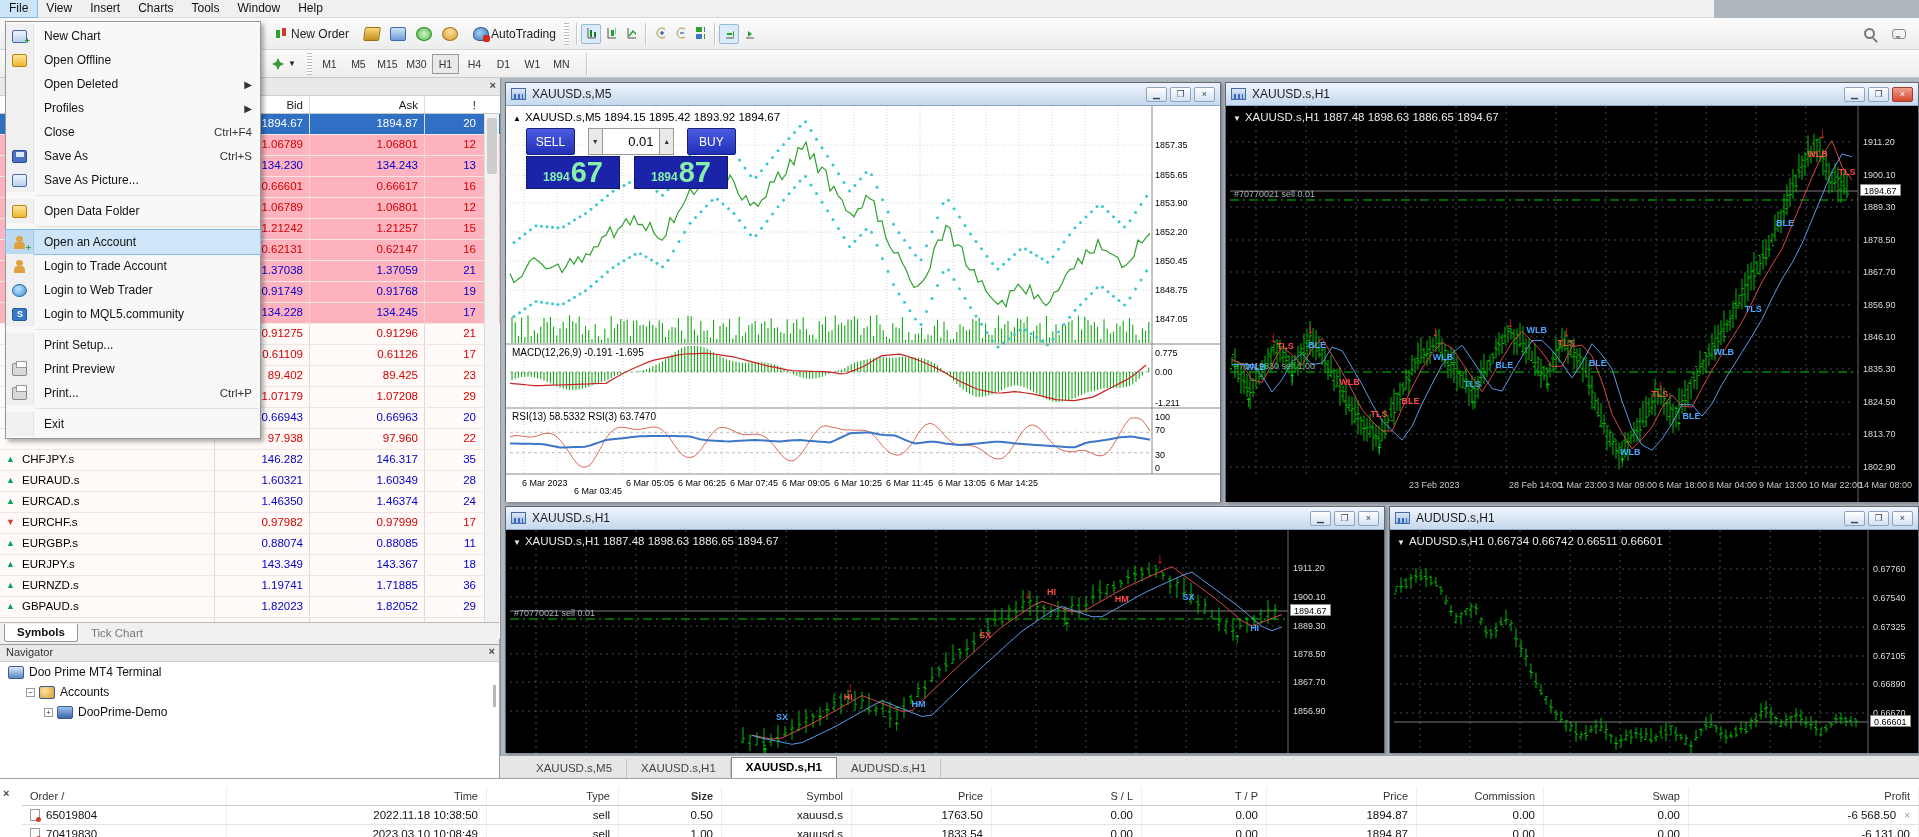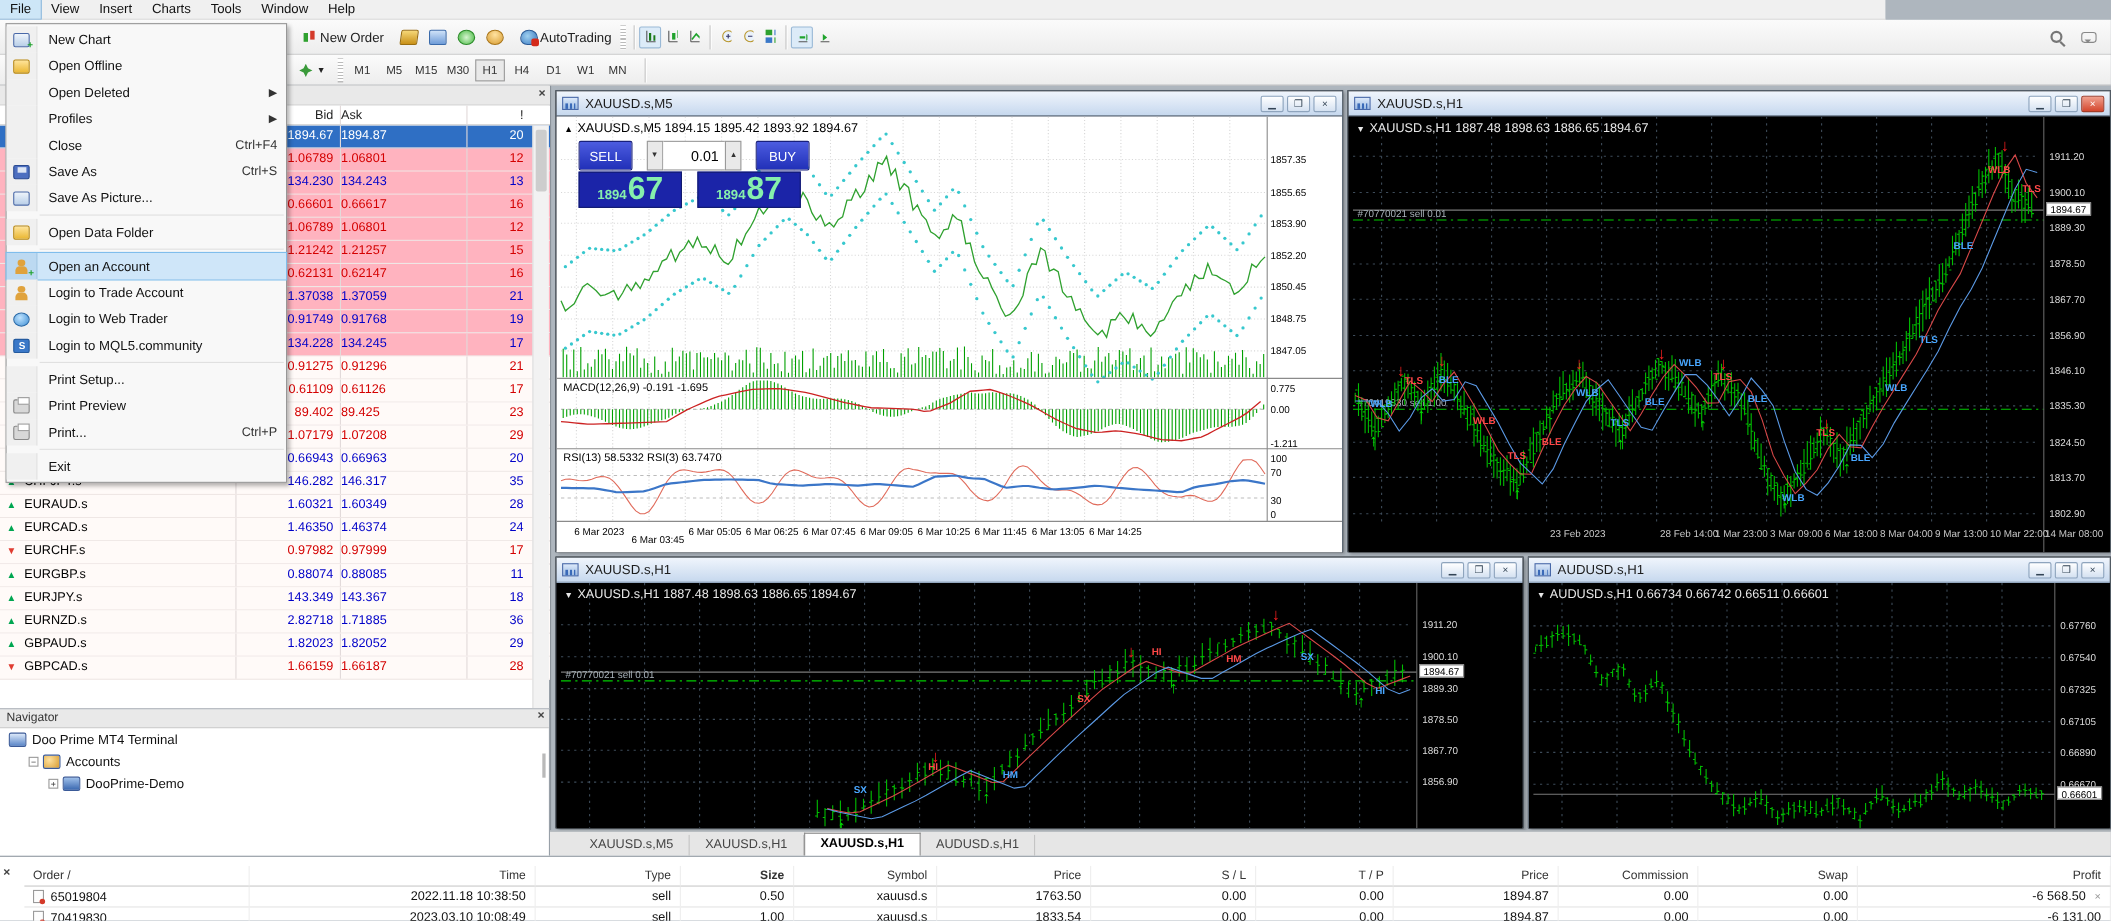--- a/index.html
+++ b/index.html
@@ -22,21 +22,21 @@
 .tico{width:20px;height:20px;display:inline-flex;align-items:center;justify-content:center}
 
 #mw{left:0;top:78px;width:500px;height:566px;background:#fff;border-right:1px solid #98a0a8}
 #mw-title{position:absolute;left:0;top:0;width:500px;height:18px;background:#e9e9e9;border-bottom:1px solid #cfcfcf;font-size:11px;color:#333;padding:2px 6px}
 #mw-close{position:absolute;right:4px;top:1px;font-size:11px;color:#444;font-weight:bold}
 #mw-head{position:absolute;left:0;top:18px;width:500px;height:18px;display:flex;font-size:11.5px;color:#222;background:#fff;border-bottom:1px solid #c9c9c9}
 #mw-rows{position:absolute;left:0;top:36px;width:500px;height:530px;overflow:hidden}
 .mwr{height:21px;display:flex;font-size:11.5px;border-bottom:1px solid #efe7e5}
 .c-sym{width:215px;position:relative;padding:3px 4px 0 22px;border-right:1px solid #e2dada;white-space:nowrap}
 .c-bid{width:95px;text-align:right;padding:3px 6px 0 0;border-right:1px solid #e2dada}
-.c-ask{width:115px;text-align:left;padding:3px 6px 2px 0;border-right:1px solid #e2dada}
+.c-ask{width:115px;text-align:right;padding:3px 6px 2px 0;border-right:1px solid #e2dada}
 .c-spr{width:60px;text-align:right;padding:3px 9px 0 0}
 .bg-pink{background:#ffb3bf}
 .bg-plain{background:#fffaf8}
 .bg-sel{background:#2f6fc4;color:#fff}
 .bg-sel .t-blue,.bg-sel .t-red{color:#fff}
 .t-blue{color:#0000c8}.t-red{color:#d40000}
 .dirarr{position:absolute;left:6px;top:4px;font-size:9px}
 .mw-sb{position:absolute;right:0;top:36px;width:15px;height:530px;background:#f2f2f2;border-left:1px solid #ddd}
 .mw-thumb{position:absolute;left:2px;top:4px;width:10px;height:56px;background:#cdcdcd;border-radius:2px}
 .tabbar{position:absolute;left:0;width:100%;height:22px;background:#f0f0f0;border-top:1px solid #bbb;display:flex;align-items:flex-start;padding-left:4px}
@@ -361,20 +361,26 @@
           <div class="c-ask t-red">1.07208</div>
           <div class="c-spr t-red">29</div>
         </div>
         <div class="mwr bg-plain">
           <div class="c-sym"></div>
           <div class="c-bid t-blue">0.66943</div>
           <div class="c-ask t-blue">0.66963</div>
           <div class="c-spr t-blue">20</div>
         </div>
         <div class="mwr bg-plain">
+          <div class="c-sym"></div>
+          <div class="c-bid t-red">97.938</div>
+          <div class="c-ask t-red">97.960</div>
+          <div class="c-spr t-red">22</div>
+        </div>
+        <div class="mwr bg-plain">
           <div class="c-sym">CHFJPY.s<span class="dirarr" style="color: rgb(0, 166, 81);">▲</span></div>
           <div class="c-bid t-blue">146.282</div>
           <div class="c-ask t-blue">146.317</div>
           <div class="c-spr t-blue">35</div>
         </div>
         <div class="mwr bg-plain">
           <div class="c-sym">EURAUD.s<span class="dirarr" style="color: rgb(0, 166, 81);">▲</span></div>
           <div class="c-bid t-blue">1.60321</div>
           <div class="c-ask t-blue">1.60349</div>
           <div class="c-spr t-blue">28</div>
@@ -398,39 +404,43 @@
           <div class="c-spr t-blue">11</div>
         </div>
         <div class="mwr bg-plain">
           <div class="c-sym">EURJPY.s<span class="dirarr" style="color: rgb(0, 166, 81);">▲</span></div>
           <div class="c-bid t-blue">143.349</div>
           <div class="c-ask t-blue">143.367</div>
           <div class="c-spr t-blue">18</div>
         </div>
         <div class="mwr bg-plain">
           <div class="c-sym">EURNZD.s<span class="dirarr" style="color: rgb(0, 166, 81);">▲</span></div>
-          <div class="c-bid t-blue">2.82718</div>
+          <div class="c-bid t-blue">1.19741</div>
           <div class="c-ask t-blue">1.71885</div>
           <div class="c-spr t-blue">36</div>
         </div>
         <div class="mwr bg-plain">
           <div class="c-sym">GBPAUD.s<span class="dirarr" style="color: rgb(0, 166, 81);">▲</span></div>
           <div class="c-bid t-blue">1.82023</div>
           <div class="c-ask t-blue">1.82052</div>
           <div class="c-spr t-blue">29</div>
         </div>
         <div class="mwr bg-plain">
           <div class="c-sym">GBPCAD.s<span class="dirarr" style="color: rgb(224, 60, 49);">▼</span></div>
           <div class="c-bid t-red">1.66159</div>
           <div class="c-ask t-red">1.66187</div>
           <div class="c-spr t-red">28</div>
         </div>
       </div>
     <div class="mw-sb">
         <div class="mw-thumb"></div>
+      </div>
+    <div class="tabbar" style="bottom:0" id="mw-tabs">
+        <div class="tab active">Symbols</div>
+        <div class="tab">Tick Chart</div>
       </div>
   </div>
 
   <div id="nav" class="p">
     <div id="nav-title"><span>Navigator</span><span id="nav-close">×</span></div>
     <div id="nav-items">
         <div class="nvr" style="padding-left: 8px;">
           <span class="nico" style="background: linear-gradient(rgb(220, 233, 250), rgb(90, 134, 200)); border: 1px solid rgb(58, 90, 152);"></span>
           <span>Doo Prime MT4 Terminal</span>
         </div>

